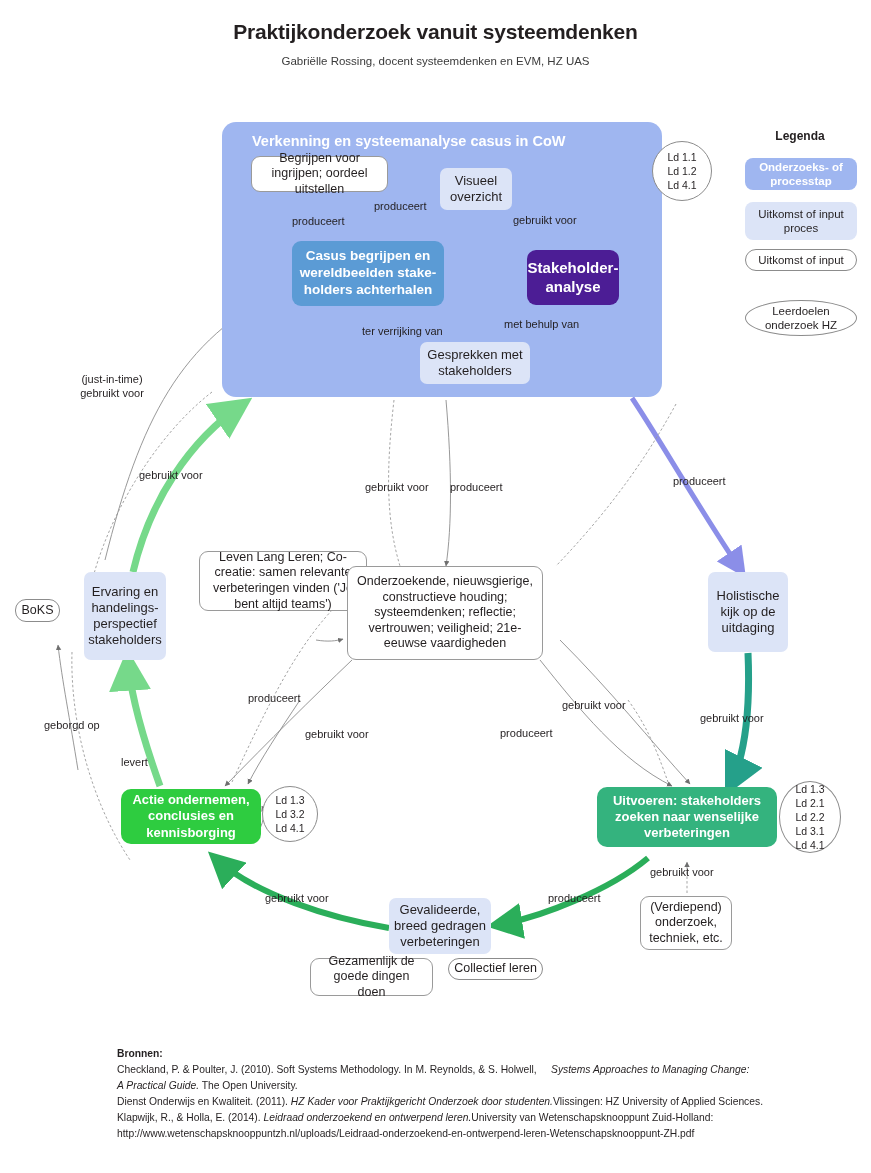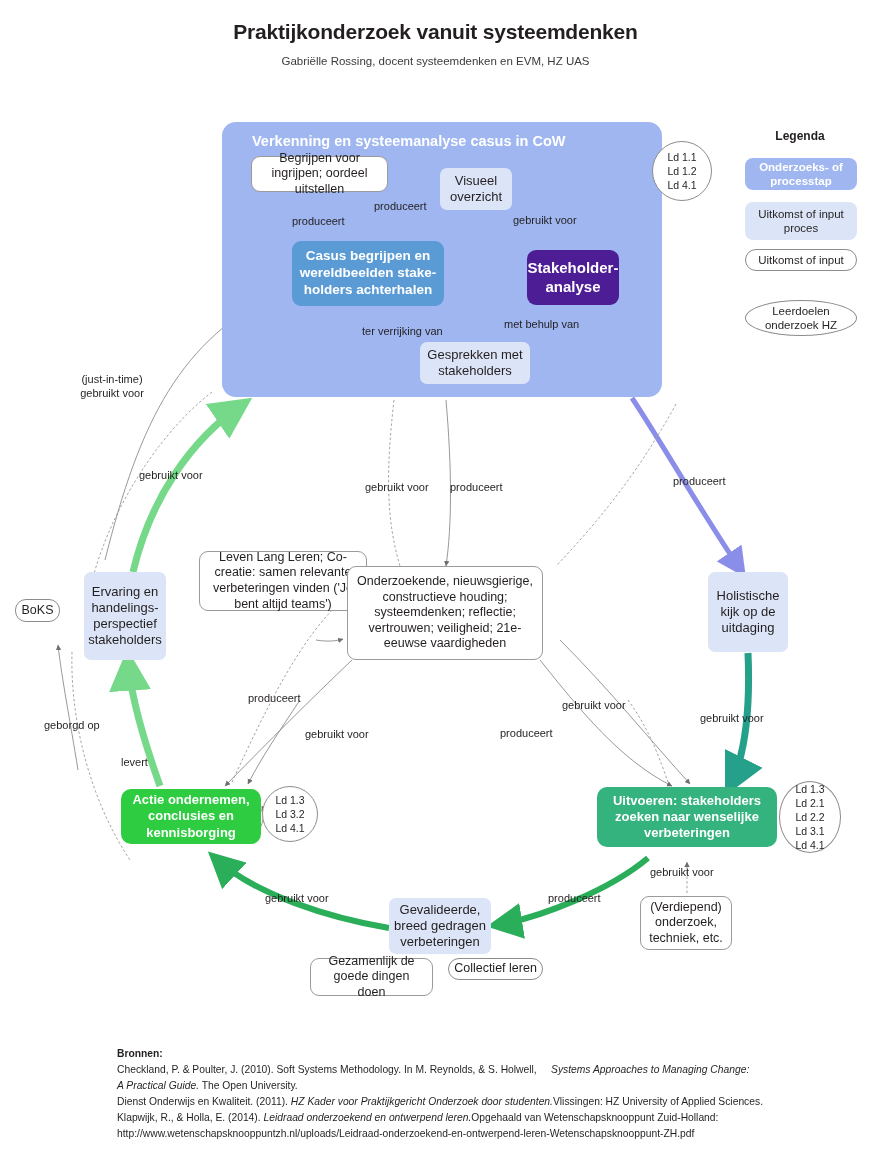--- a/index.html
+++ b/index.html
@@ -222,20 +222,20 @@
     <div>
       <span class="it">A Practical Guide.</span>
       <span>The Open University.</span>
     </div>
     <div>
       <span>Dienst Onderwijs en Kwaliteit. (2011).</span>
       <span class="it">HZ Kader voor Praktijkgericht Onderzoek door studenten.</span><span>Vlissingen: HZ University of Applied Sciences.</span>
     </div>
     <div>
       <span>Klapwijk, R., &amp; Holla, E. (2014).</span>
-      <span class="it">Leidraad onderzoekend en ontwerpend leren.</span><span>Opgehaald van Wetenschapsknooppunt Zuid-Holland:</span>
+      <span class="it">Leidraad onderzoekend en ontwerpend leren.</span><span>University van Wetenschapsknooppunt Zuid-Holland:</span>
     </div>
     <div>
       <span>http://www.wetenschapsknooppuntzh.nl/uploads/Leidraad-onderzoekend-en-ontwerpend-leren-Wetenschapsknooppunt-ZH.pdf</span>
     </div>
   </div>
 
 </div>
 
 </body></html>

